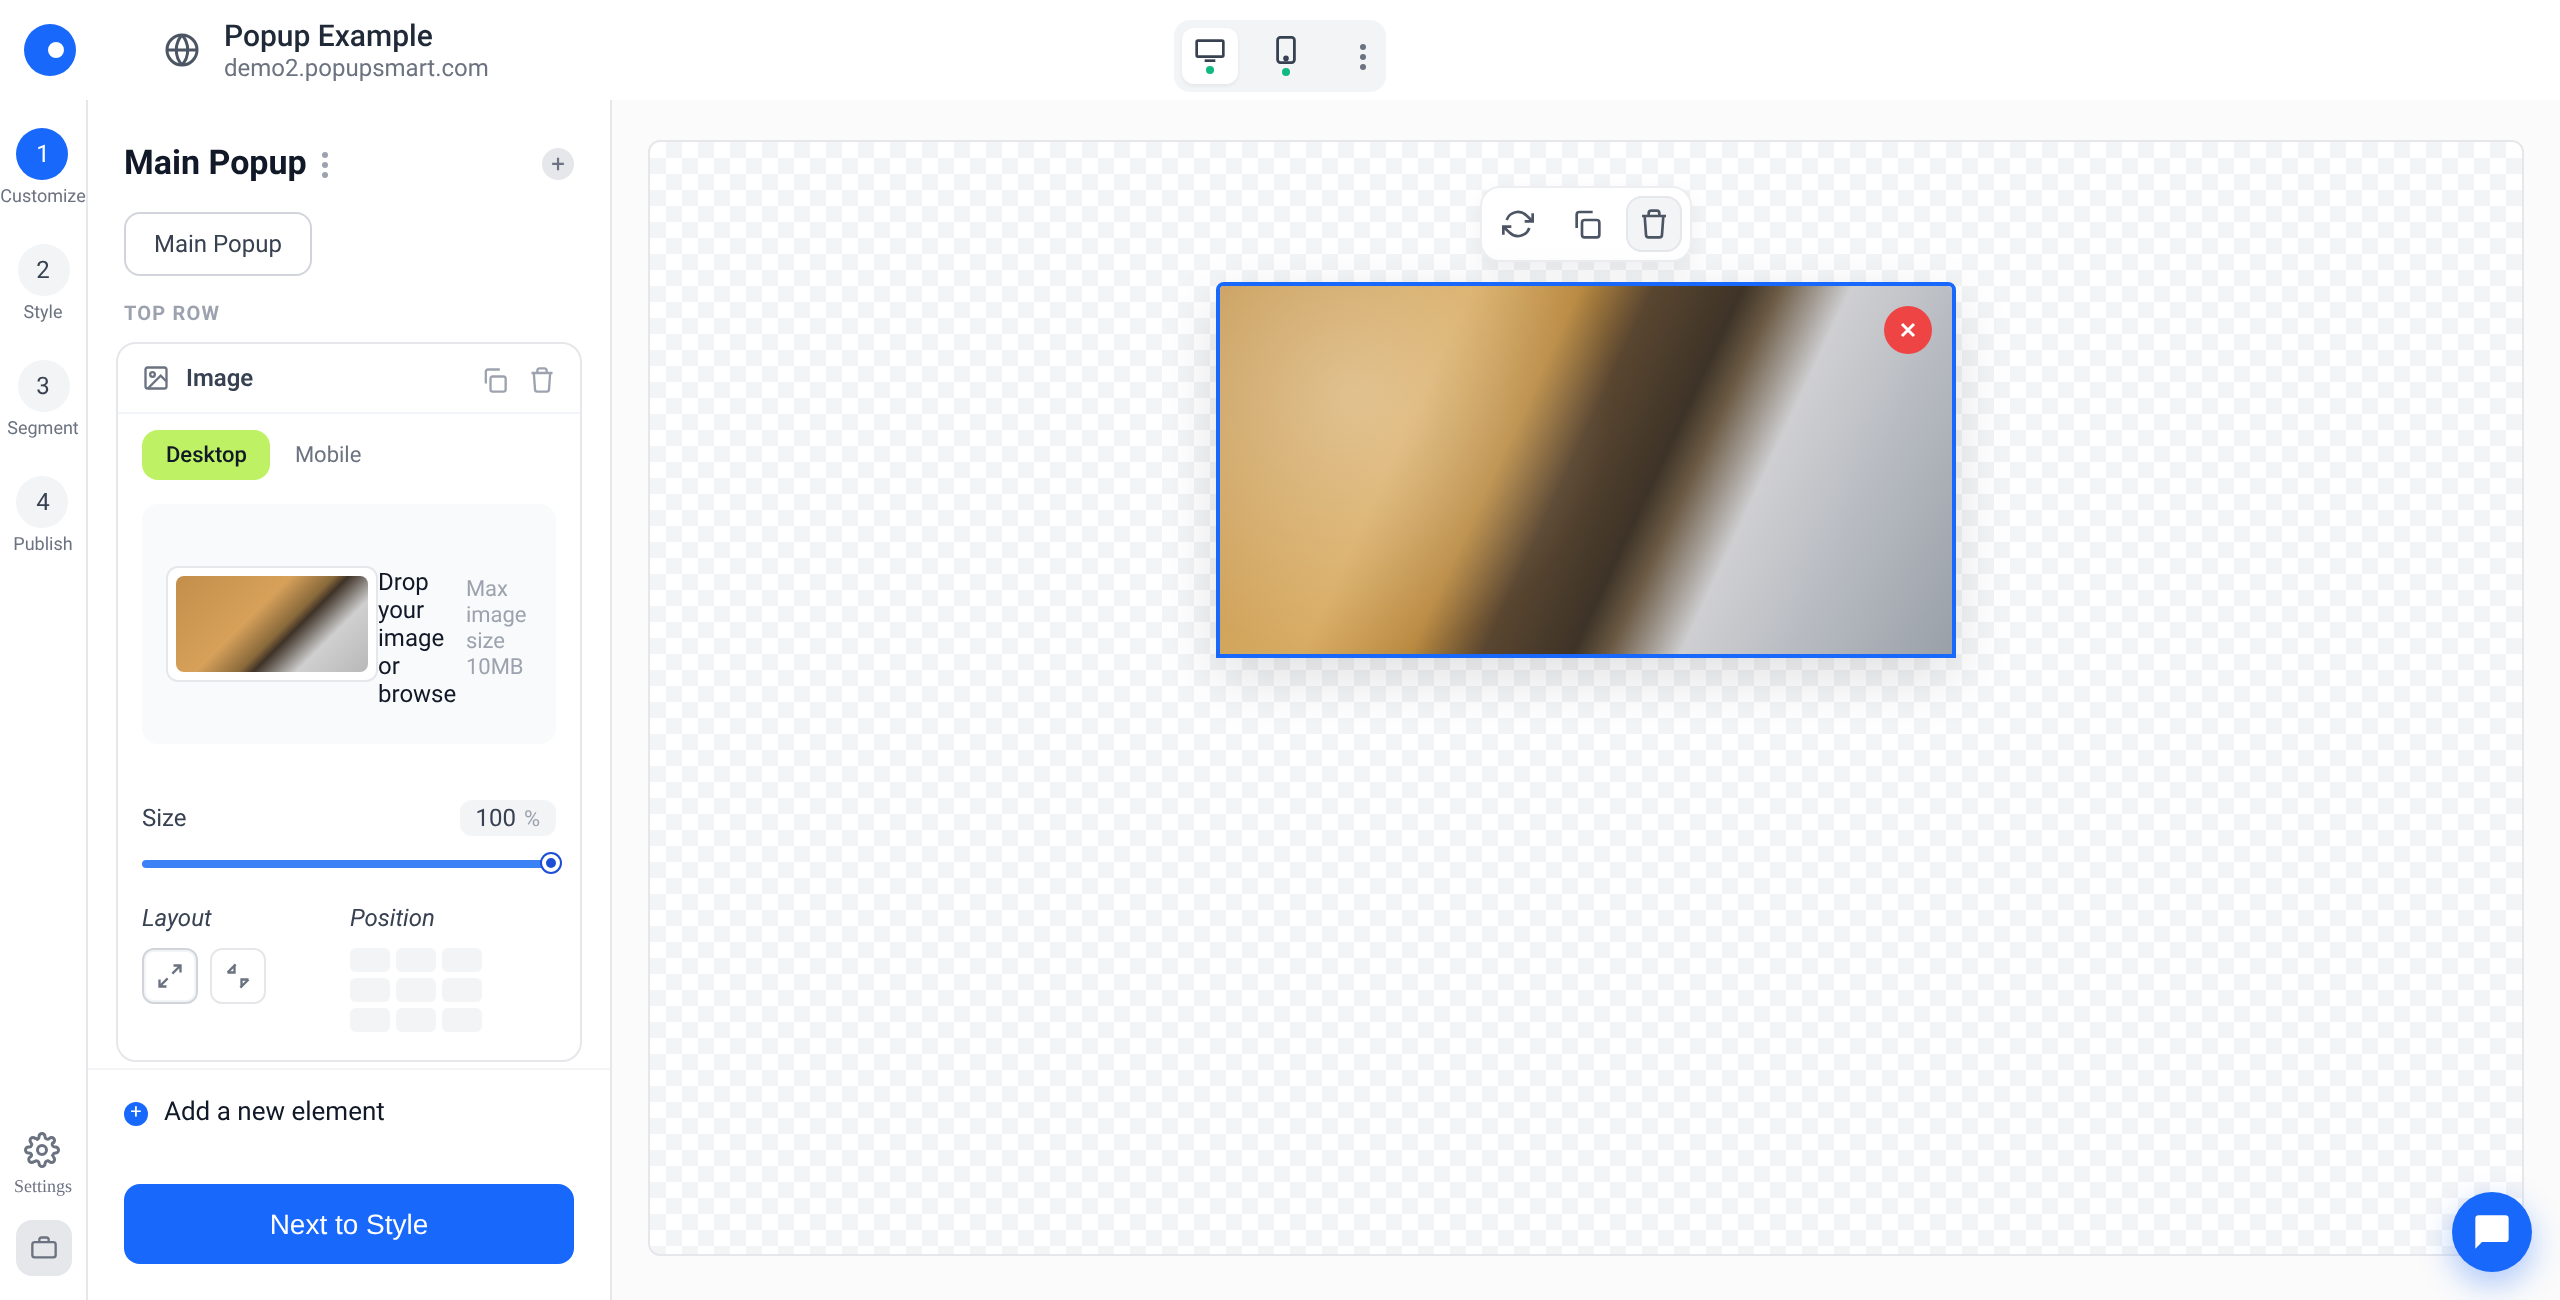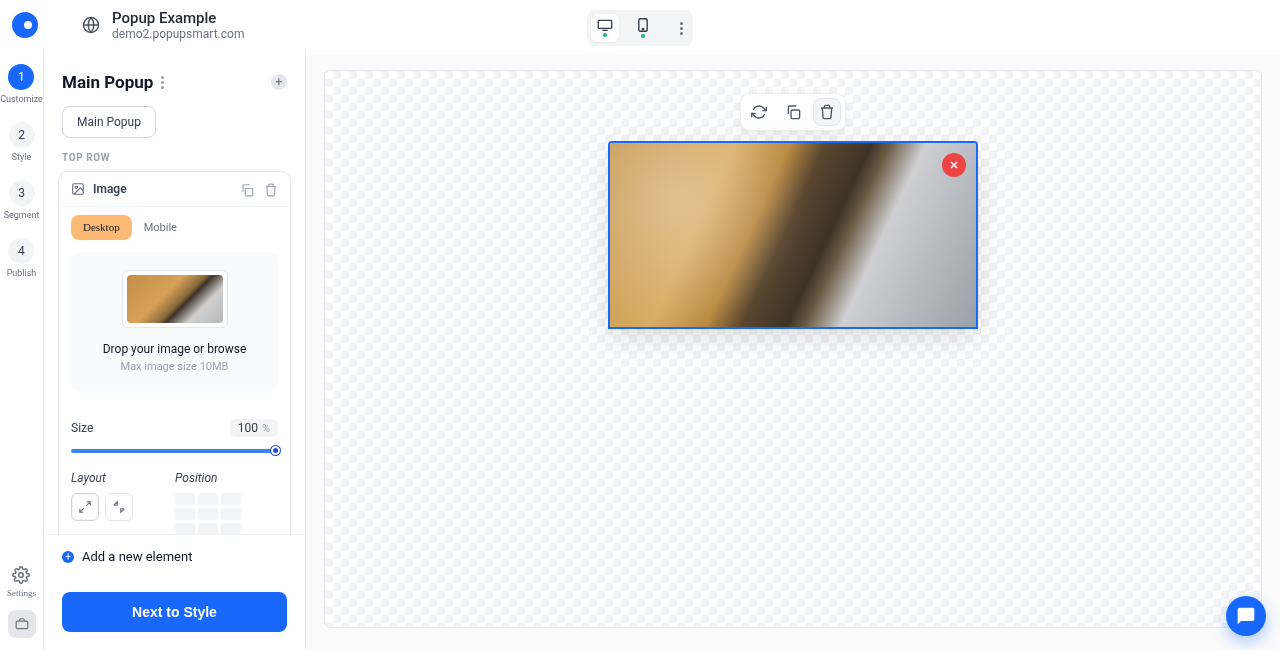--- a/index.html
+++ b/index.html
@@ -99,25 +99,25 @@
     }
     .card-head .img-ico { width: 14px; height: 14px; color: #6b7280; display: flex; align-items: center; justify-content: center; }
     .card-head-title { font-size: 12px; font-weight: 600; color: #374151; margin-left: 8px; flex: 1; }
     .card-actions { display: flex; gap: 10px; color: #9ca3af; }
     .card-actions .ico { width: 14px; height: 14px; cursor: pointer; }
 
     .device-tabs { display: flex; gap: 0; padding: 8px 12px 12px 12px; border-top: 1px solid #f1f5f9; }
     .tab-pill {
       font-size: 11px; padding: 6px 12px; border-radius: 8px; color: #6b7280; cursor: pointer;
     }
-    .tab-pill.active { background: #fdba74; color: #111827; font-weight: 500; font-family: Liberation Serif, serif; }
+    .tab-pill.active { background: #bef264; color: #111827; font-weight: 500; }
 
     .dropzone {
       margin: 0 12px 14px 12px; background: #f9fafb; border-radius: 8px; padding: 18px 12px;
-      display: flex; flex-direction: column; align-items: center;
+      display: flex; flex-direction: row; align-items: center;
     }
     .thumb-frame {
       border: 1px solid #e5e7eb; background: #fff; border-radius: 6px; padding: 4px;
     }
     .thumb-img {
       width: 96px; height: 48px; border-radius: 4px;
       background: linear-gradient(135deg, #c28e49 0%, #d7a15a 40%, #8a6a3b 55%, #3f3328 60%, #cfcfcf 75%, #b8b8b8 100%);
     }
     .dz-line1 { font-size: 12px; color: #111827; margin-top: 14px; }
     .dz-line2 { font-size: 11px; color: #9ca3af; margin-top: 4px; }
@@ -144,21 +144,21 @@
     .pos-cell { width: 20px; height: 12px; background: #f3f4f6; border-radius: 3px; cursor: pointer; }
 
     .sidebar-footer {
       border-top: 1px solid #f3f4f6; padding: 14px 18px 18px 18px; background: #fff;
     }
     .add-elem { display: flex; align-items: center; gap: 8px; font-size: 13px; color: #111827; margin-bottom: 28px; cursor: pointer; }
     .add-elem .plus {
       width: 12px; height: 12px; border-radius: 50%; background: #1868FB; color: #fff; display: flex; align-items: center; justify-content: center; font-size: 10px; line-height: 1;
     }
     .next-btn {
-      width: 100%; background: #1868FB; color: #fff; border: none; border-radius: 8px; padding: 12px 0; font-size: 14px; font-weight: 700; cursor: pointer;
+      width: 100%; background: #1868FB; color: #fff; border: none; border-radius: 8px; padding: 12px 0; font-size: 14px; font-weight: 400; cursor: pointer;
     }
 
     
     .canvas {
       position: absolute; left: 306px; right: 0; top: 50px; bottom: 0; background: #fbfbfb; padding: 20px 18px;
     }
     .artboard {
       width: 100%; height: 558px; border: 1px solid #e5e7eb; border-radius: 6px; position: relative;
       background-color: #fff;
       background-image:

